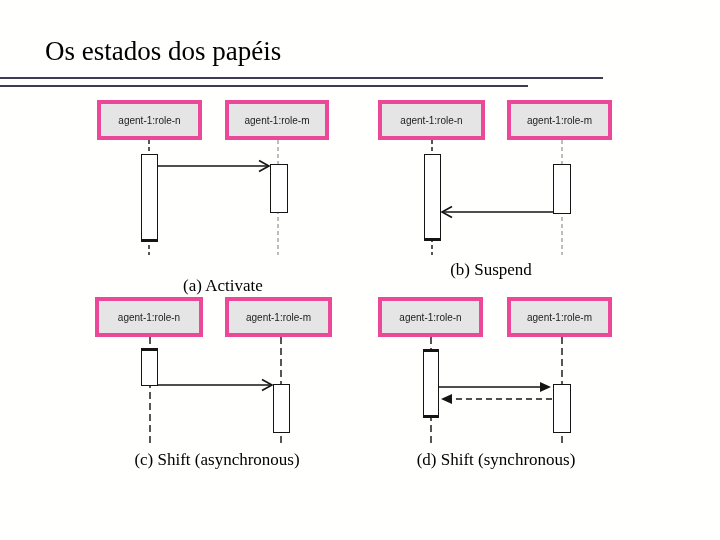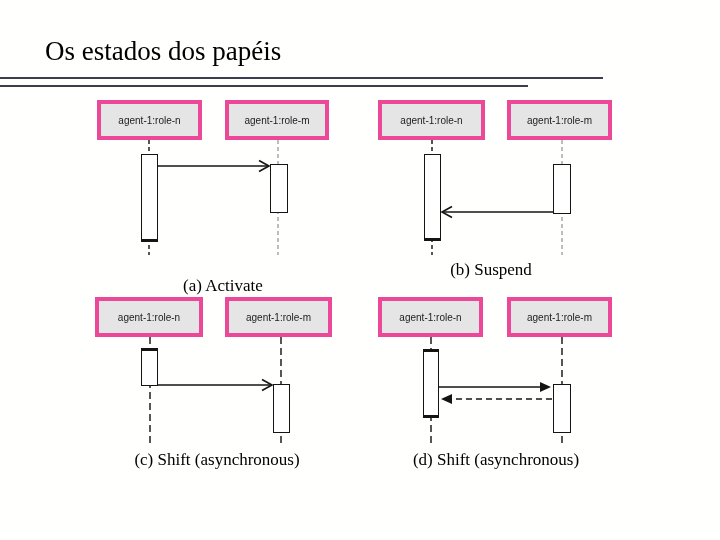--- a/index.html
+++ b/index.html
@@ -98,15 +98,15 @@
       </div>
       <div class="caption" style="left: 197px; top: 451px; margin-left: 20px;">(c) Shift (asynchronous)</div>
       <div class="activation" style="left: 423px; top: 349px; width: 16px; height: 69px; border-top-width: 3.5px; border-bottom-width: 3.5px;"></div>
       <div class="activation" style="left: 553px; top: 384px; width: 18px; height: 49px;"></div>
       <div class="agent-box" style="left: 378px; top: 297px; width: 105px; height: 40px;">
         <span>agent-1:role-n</span>
       </div>
       <div class="agent-box" style="left: 507px; top: 297px; width: 105px; height: 40px;">
         <span>agent-1:role-m</span>
       </div>
-      <div class="caption" style="left: 496px; top: 451px;">(d) Shift (asynchronous)</div>
+      <div class="caption" style="left: 496px; top: 451px;">(d) Shift (synchronous)</div>
     </div>
 </div>
 
 </body></html>

